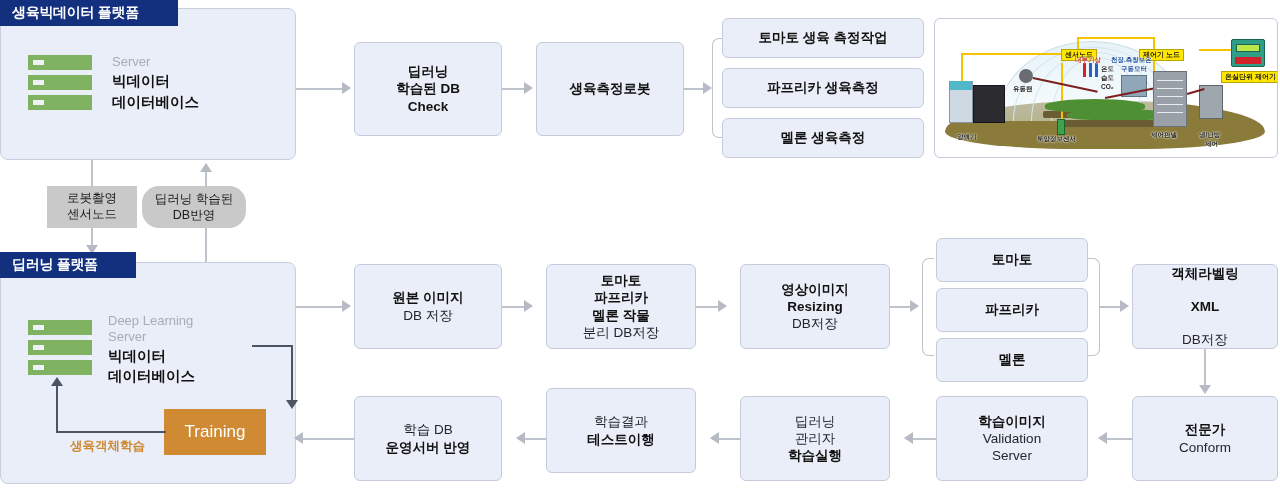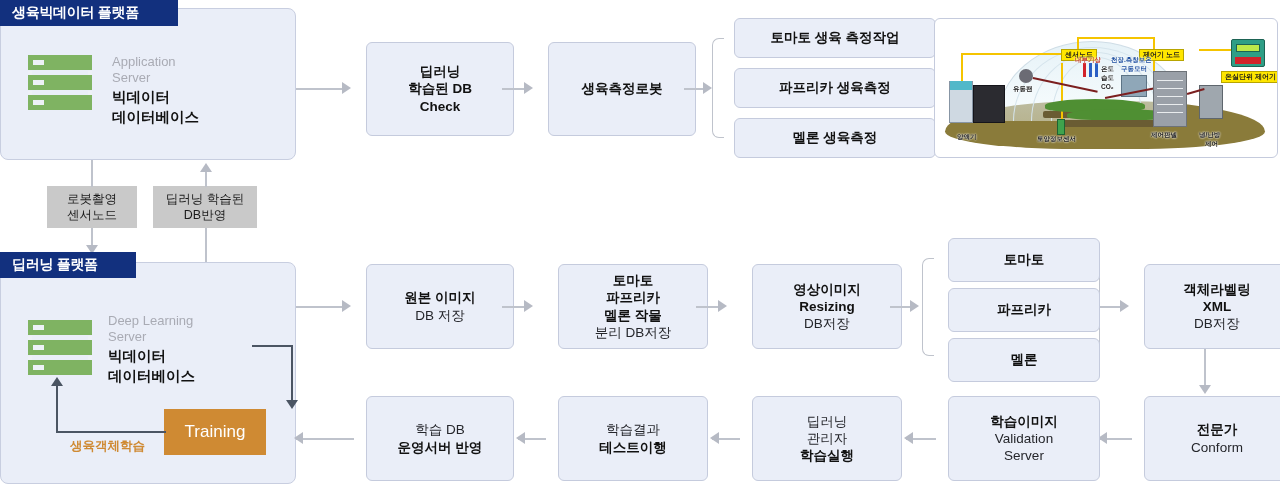--- a/index.html
+++ b/index.html
@@ -18,21 +18,20 @@
     border: 1px solid #c5cbdd;
     border-radius: 6px;
     display: flex;
     flex-direction: column;
     align-items: center;
     justify-content: center;
     text-align: center;
     color: #111;
     line-height: 1.28;
     font-size: 13.5px;
-    margin-left: 12px;
   }
   .node .b { font-weight: bold; }
   .node .r { font-weight: normal; color: #25262b; }
 
   
   .panel {
     position: absolute;
     background: #eaeef8;
     border: 1px solid #c8cee0;
     border-radius: 8px;
@@ -221,21 +220,20 @@
     <div class="tier" style="top:40px;">
         <div class="led" style="top:5px;"></div>
       </div>
     <div class="notchL" style="left:0px; top:16px;"></div>
     <div class="notchR" style="right:0px; top:16px;"></div>
     <div class="notchL" style="left:0px; top:36px;"></div>
     <div class="notchR" style="right:0px; top:36px;"></div>
   </div>
 
   <div class="srv-label" style="left:112px; top:54px; width:170px;">
-    <div class="sub">Application</div>
     <div class="sub">Server</div>
     <div class="main">빅데이터</div>
     <div class="main">데이터베이스</div>
   </div>
 
   <div class="panel" style="left:0px; top:262px; width:296px; height:222px;"></div>
   <div class="panel-title" style="left:0px; top:252px; width:136px;">
     <span>딥러닝 플랫폼</span>
   </div>
 
@@ -268,25 +266,25 @@
   <div class="train-caption" style="left:70px; top:438px;">생육객체학습</div>
 
   <div class="ln dark h" style="left:252px; top:345px; width:40px;"></div>
   <div class="ln dark v" style="left:291px; top:345px; height:56px;"></div>
   <div class="arw dark d" style="left:286px; top:400px;"></div>
 
   <div class="ln dark h" style="left:56px; top:431px; width:110px;"></div>
   <div class="ln dark v" style="left:56px; top:385px; height:47px;"></div>
   <div class="arw dark u" style="left:51px; top:377px;"></div>
 
-  <div class="glabel" style="left:47px; top:186px; width:90px; height:42px;">
+  <div class="glabel" style="left:47px; top:186px; width:90px; height:42px;font-family:Liberation Mono, monospace;">
     <span>로봇촬영</span>
     <span>센서노드</span>
   </div>
-  <div class="glabel" style="left:153px; top:186px; width:104px; height:42px;">
+  <div class="glabel" style="left:142px; top:186px; width:104px; height:42px;border-radius:17px;">
     <span>딥러닝 학습된</span>
     <span>DB반영</span>
   </div>
 
   <div class="ln v" style="left:91px; top:160px; height:27px;"></div>
   <div class="ln v" style="left:91px; top:228px; height:19px;"></div>
   <div class="arw d" style="left:86px; top:245px;"></div>
 
   <div class="ln v" style="left:205px; top:228px; height:34px;"></div>
   <div class="ln v" style="left:205px; top:172px; height:15px;"></div>
@@ -437,21 +435,21 @@
   <div class="node" style="left:936px; top:288px; width:152px; height:44px;">
     <span class="b">파프리카</span>
   </div>
   <div class="node" style="left:936px; top:338px; width:152px; height:44px;">
     <span class="b">멜론</span>
   </div>
 
   <div class="ln h" style="left:1100px; top:306px; width:22px;"></div>
   <div class="arw r" style="left:1120px; top:300px;"></div>
 
-  <div class="node" style="left:1132px; top:264px; width:146px; height:85px;">
+  <div class="node" style="left:1132px; top:264px; width:146px; height:85px;justify-content:space-between;">
     <span class="b">객체라벨링</span>
     <span class="b">XML</span>
     <span class="r">DB저장</span>
   </div>
 
   <div class="ln v" style="left:1204px; top:349px; width:1.6px; height:38px;"></div>
   <div class="arw d" style="left:1199px; top:385px;"></div>
 
   <div class="node" style="left:1132px; top:396px; width:146px; height:85px;">
     <span class="b">전문가</span>
@@ -472,21 +470,21 @@
 
   <div class="node" style="left:740px; top:396px; width:150px; height:85px;">
     <span class="r">딥러닝</span>
     <span class="r">관리자</span>
     <span class="b">학습실행</span>
   </div>
 
   <div class="ln h" style="left:712px; top:438px; width:28px;"></div>
   <div class="arw l" style="left:710px; top:432px;"></div>
 
-  <div class="node" style="left:546px; top:396px; width:150px; height:85px;">
+  <div class="node" style="left:546px; top:388px; width:150px; height:85px;">
     <span class="r">학습결과</span>
     <span class="b">테스트이행</span>
   </div>
 
   <div class="ln h" style="left:518px; top:438px; width:28px;"></div>
   <div class="arw l" style="left:516px; top:432px;"></div>
 
   <div class="node" style="left:354px; top:396px; width:148px; height:85px;">
     <span class="r">학습 DB</span>
     <span class="b">운영서버 반영</span>

